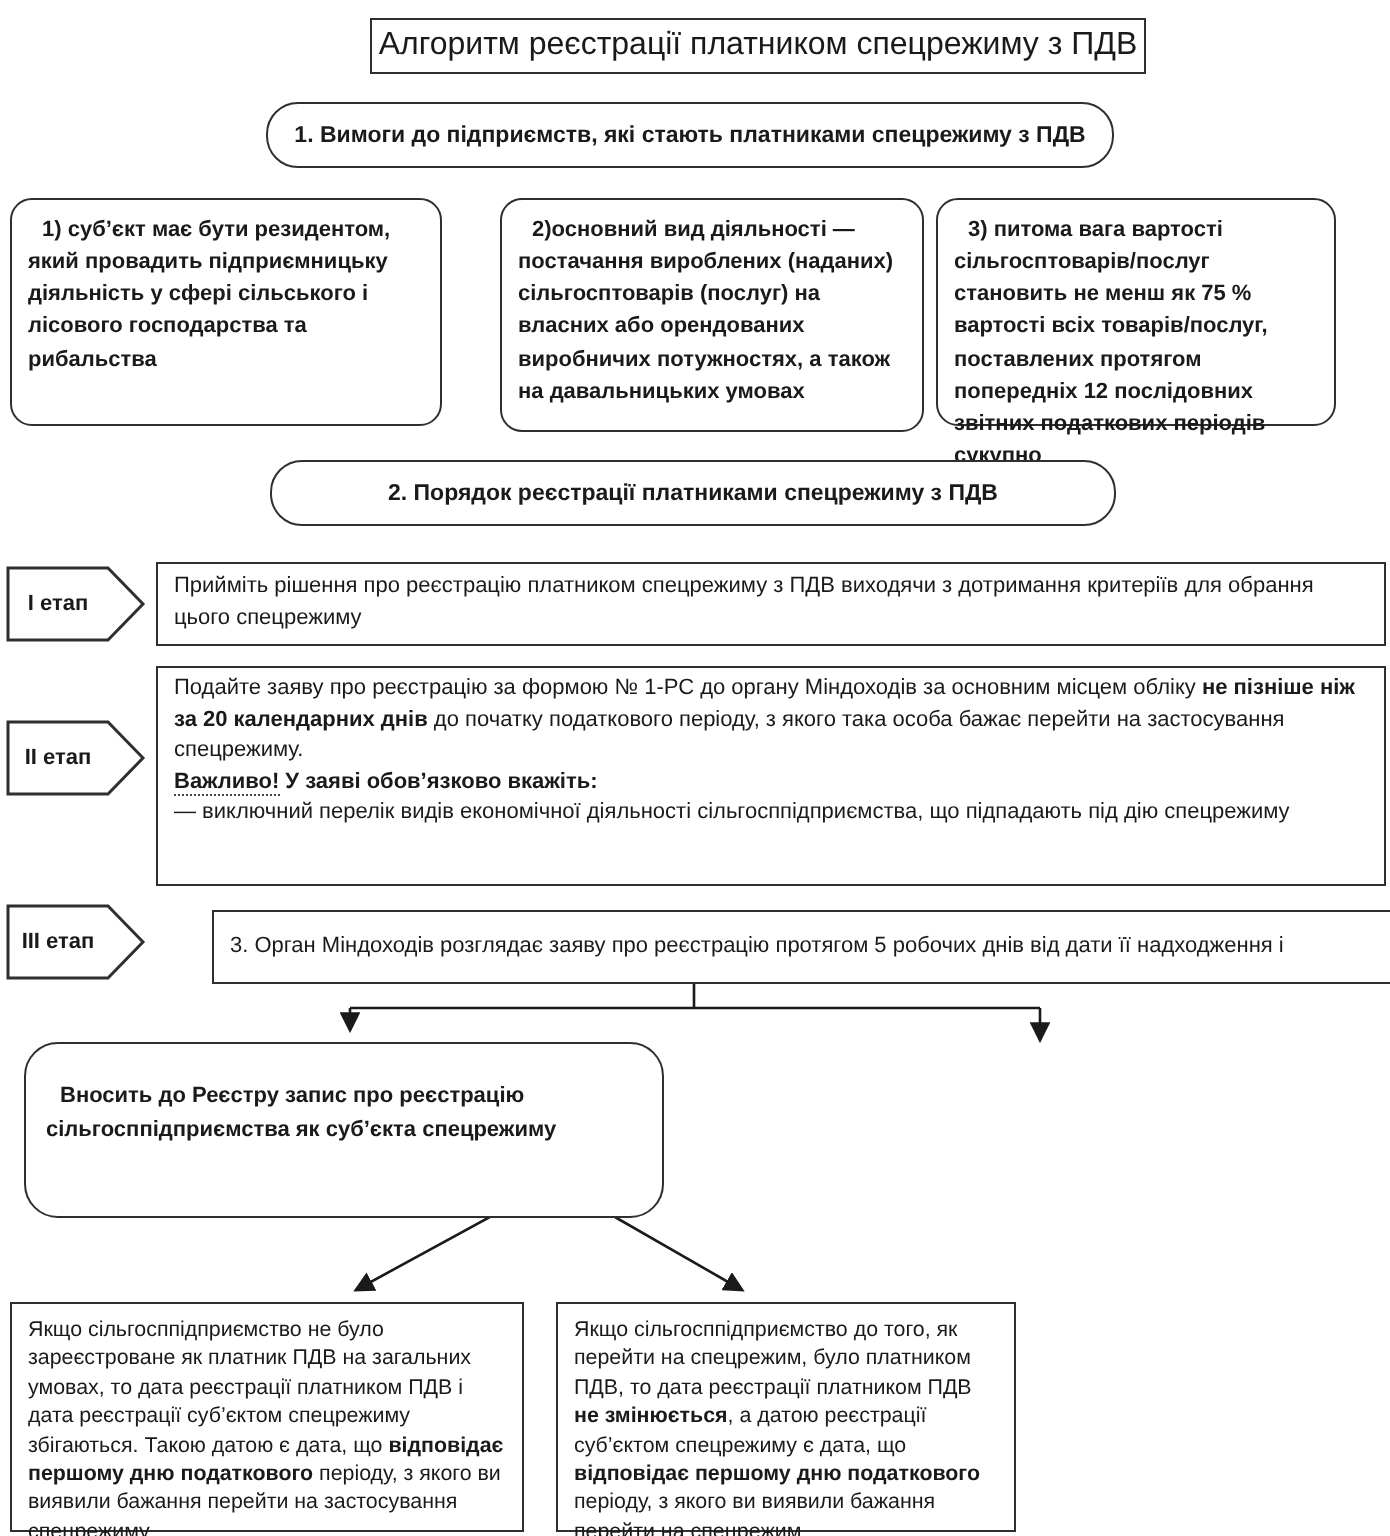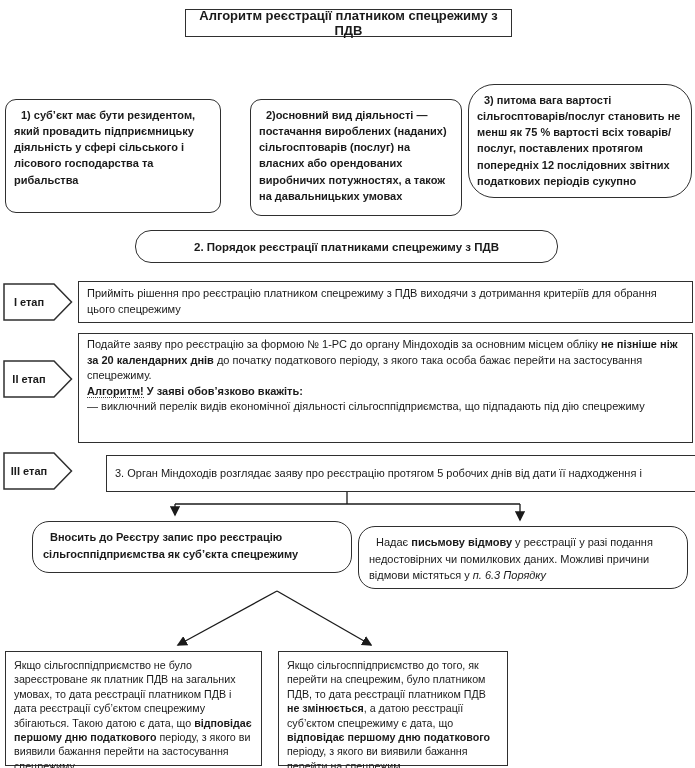--- a/index.html
+++ b/index.html
@@ -2,43 +2,43 @@
 <html lang="uk"><head>
 <meta charset="utf-8">
 <style>
   html,body{margin:0;padding:0;background:#fff;}
   #page{position:relative;width:695px;height:768px;background:#fff;color:#1a1a1a;
         font-family:"Liberation Sans",sans-serif;overflow:hidden;}
   .box{position:absolute;box-sizing:border-box;border:1.5px solid #2f2f2f;background:#fff;}
   .center{display:flex;align-items:center;justify-content:center;text-align:center;}
   .bold{font-weight:700;}
   .it{font-style:italic;}
-  .title{left:185px;top:9px;width:327px;height:28px;font-weight:700;font-size:13px;}
+  .title{left:185px;top:9px;width:388px;height:28px;font-weight:400;font-size:16px;}
   .pill{border-radius:16px;font-weight:700;font-size:11.5px;}
   .sec1{left:133px;top:51px;width:424px;height:33px;}
   .sec2{left:135px;top:230px;width:423px;height:33px;}
   .req{border-radius:11px;padding:7px 8px 0 8px;font-size:11px;line-height:1.47;font-weight:600;}
   .req p{margin:0;text-indent:7px;}
   .r1{left:5px;top:99px;width:216px;height:114px;}
   .r2{left:238px;top:99px;width:212px;height:117px;margin-left:12px;}
-  .r3{left:468px;top:84px;width:224px;height:114px;border-radius:26px;}
+  .r3{left:468px;top:99px;width:200px;height:114px;}
   .req .xb{font-weight:800;}
   .pent{position:absolute;left:3px;width:70px;height:38px;}
   .pent svg{position:absolute;left:0;top:0;}
   .pent .lab{position:absolute;left:0;top:0;width:52px;height:38px;display:flex;align-items:center;
              justify-content:center;font-size:11px;font-weight:bold;}
   .p1{top:283px;} .p2{top:360px;} .p3{top:452px;}
   .stage{left:78px;width:615px;font-size:11px;line-height:1.42;}
   .st1{top:281px;height:42px;padding:4px 8px;}
   .st2{top:333px;height:110px;padding:3px 8px;}
   .st3{top:455px;height:37px;display:flex;align-items:center;padding:0 8px;margin-left:28px;}
   .st2 p{margin:0;}
   .imp{border-bottom:1.5px dotted #444;}
   .branch{border-radius:17px;font-size:11px;line-height:1.5;}
-  .bl{left:12px;top:521px;width:320px;height:52px;padding:7px 10px;font-weight:700;margin-left:20px;}
+  .bl{left:12px;top:521px;width:320px;height:88px;padding:18px 10px;font-weight:700;}
   .br{left:358px;top:526px;width:330px;height:63px;padding:7px 10px;}
   .branch p{margin:0;text-indent:7px;}
   .datebox{font-size:10.7px;line-height:1.345;padding:6px 8px;}
   .dl{left:5px;top:651px;width:257px;height:115px;}
   .dr{left:278px;top:651px;width:230px;height:115px;}
   .datebox p{margin:0;}
   #connectors{position:absolute;left:0;top:0;width:695px;height:768px;pointer-events:none;}
 </style>
 </head>
 <body>
@@ -56,20 +56,21 @@
       <path d="M175,504 L520,504"></path>
       <path d="M175,504 L175,515" marker-end="url(#arr)"></path>
       <path d="M520,504 L520,520" marker-end="url(#arr)"></path>
       <path d="M277,591 L178,645" marker-end="url(#arr)"></path>
       <path d="M277,591 L371,645" marker-end="url(#arr)"></path>
     </g>
   </svg>
 
   <div class="box title center">Алгоритм реєстрації платником спецрежиму з ПДВ</div>
 
+  <div class="box pill sec1 center">1. Вимоги до підприємств, які стають платниками спецрежиму з ПДВ</div>
 
   <div class="box req r1">
     <p>1) суб’єкт має бути резидентом, який провадить підприємницьку діяльність у сфері сільського і лісового господарства та рибальства</p>
   </div>
   <div class="box req r2">
     <p><span>2)основний вид діяльності — </span><span class="xb">постачання вироблених (наданих) сільгосптоварів (послуг)</span><span> на власних або орендованих виробничих потужностях, а також на давальницьких умовах</span></p>
   </div>
   <div class="box req r3">
     <p><span>3) питома вага вартості сільгосптоварів/послуг становить </span><span class="xb">не менш як 75 %</span><span> вартості всіх товарів/послуг, поставлених протягом попередніх 12 послідовних звітних податкових періодів сукупно</span></p>
   </div>
@@ -87,40 +88,37 @@
   </div>
 
   <div class="pent p2">
     <svg width="70" height="38">
       <polygon points="1,1 51,1 68.5,19 51,37 1,37" fill="#fff" stroke="#2f2f2f" stroke-width="1.5"></polygon>
     </svg>
     <span class="lab">II етап</span>
   </div>
   <div class="box stage st2">
     <p><span>Подайте заяву про реєстрацію за формою № 1-РС до органу Міндоходів за основним місцем обліку </span><span class="bold">не пізніше ніж за 20 календарних днів</span><span> до початку податкового періоду, з якого така особа бажає перейти на застосування спецрежиму.</span></p>
-    <p class="bold"><span class="imp">Алгоритм!</span><span> У заяві обов’язково вкажіть:</span></p>
+    <p class="bold"><span class="imp">Важливо!</span><span> У заяві обов’язково вкажіть:</span></p>
     <p>— виключний перелік видів економічної діяльності сільгосппідприємства, що підпадають під дію спецрежиму</p>
   </div>
 
   <div class="pent p3">
     <svg width="70" height="38">
       <polygon points="1,1 51,1 68.5,19 51,37 1,37" fill="#fff" stroke="#2f2f2f" stroke-width="1.5"></polygon>
     </svg>
     <span class="lab">III етап</span>
   </div>
   <div class="box stage st3">
     <span>3. Орган Міндоходів розглядає заяву про реєстрацію протягом 5 робочих днів від дати її надходження і</span>
   </div>
 
   <div class="box branch bl">
     <p>Вносить до Реєстру запис про реєстрацію сільгосппідприємства як суб’єкта спецрежиму</p>
   </div>
-  <div class="box branch br">
-    <p><span>Надає </span><span class="bold">письмову відмову</span><span> у реєстрації у разі подання недостовірних чи помилкових даних. Можливі причини відмови містяться у </span><span class="it">п. 6.3 Порядку</span></p>
-  </div>
 
   <div class="box datebox dl">
     <p><span>Якщо сільгосппідприємство не було зареєстроване як платник ПДВ на загальних умовах, то дата реєстрації платником ПДВ і дата реєстрації суб’єктом спецрежиму збігаються. Такою датою є дата, що </span><span class="bold">відповідає першому дню податкового</span><span> періоду, з якого ви виявили бажання перейти на застосування спецрежиму</span></p>
   </div>
   <div class="box datebox dr">
     <p><span>Якщо сільгосппідприємство до того, як перейти на спецрежим, було платником ПДВ, то дата реєстрації платником ПДВ </span><span class="bold">не змінюється</span><span>, а датою реєстрації суб’єктом спецрежиму є дата, що </span><span class="bold">відповідає першому дню податкового</span><span> періоду, з якого ви виявили бажання перейти на спецрежим</span></p>
   </div>
 
 </div>
 

